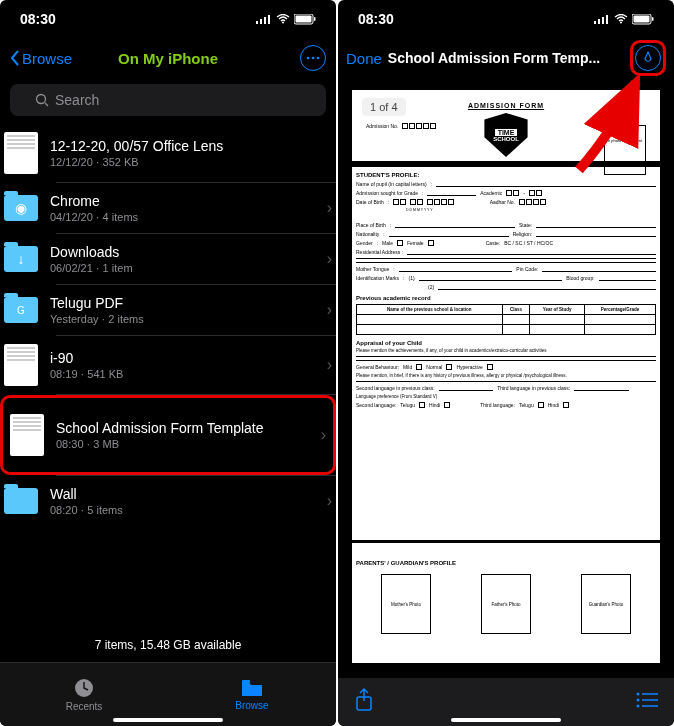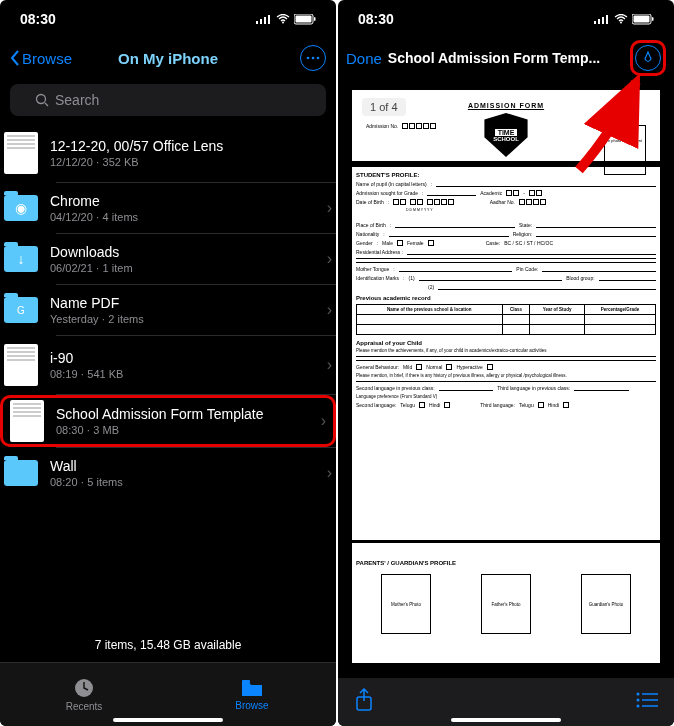--- a/index.html
+++ b/index.html
@@ -4,37 +4,37 @@
 <style>
   * { box-sizing: border-box; margin: 0; padding: 0; font-family: -apple-system, Helvetica, Arial, sans-serif; }
   body { background: #fff; width: 674px; height: 726px; overflow: hidden; }
   .wrap { display: flex; width: 674px; height: 726px; }
   .phone { width: 336px; height: 726px; background: #000; position: relative; border-radius: 6px; overflow: hidden; }
   .gap { width: 2px; background: #fff; }
   .status { height: 38px; display: flex; justify-content: space-between; align-items: center; padding: 0 20px; color: #fff; font-size: 14px; font-weight: 600; }
   .status .right { display: flex; gap: 4px; align-items: center; }
   .header { height: 40px; display: flex; align-items: center; padding: 0 10px; position: relative; }
   .back { color: #0a84ff; font-size: 15px; display: flex; align-items: center; gap: 2px; }
-  .htitle { position: absolute; left: 0; right: 0; text-align: center; color: #7dd3fc; font-weight: 600; font-size: 15px; }
+  .htitle { position: absolute; left: 0; right: 0; text-align: center; color: #84cc16; font-weight: 600; font-size: 15px; }
   .more-btn { margin-left: auto; width: 26px; height: 26px; border: 1.5px solid #0a84ff; border-radius: 50%; display: flex; align-items: center; justify-content: center; color: #0a84ff; font-size: 14px; z-index: 2; }
   .search { margin: 6px 10px; height: 32px; background: #1c1c1e; border-radius: 8px; display: flex; align-items: center; padding: 0 25px; color: #8e8e93; font-size: 14px; gap: 6px; }
   .list { margin-top: 8px; }
   .row { display: flex; align-items: center; padding: 8px 4px; gap: 12px; position: relative; }
   .row .info { flex: 1; }
   .row .title { color: #fff; font-size: 14px; }
   .row .sub { color: #8e8e93; font-size: 11px; margin-top: 2px; }
   .row .chev { color: #555; font-size: 16px; }
   .sep { border-bottom: 0.5px solid #2c2c2e; margin-left: 56px; }
   .icon-box { width: 34px; height: 34px; border-radius: 4px; display: flex; align-items: center; justify-content: center; flex-shrink: 0; }
   .folder { background: #5ac8fa; border-radius: 3px; width: 34px; height: 26px; position: relative; }
   .folder::before { content: ''; position: absolute; top: -4px; left: 0; width: 14px; height: 4px; background: #5ac8fa; border-radius: 2px 2px 0 0; }
   .folder-glyph { position: absolute; top: 50%; left: 50%; transform: translate(-50%,-50%); color: #fff; font-size: 14px; }
   .doc-thumb { width: 34px; height: 42px; background: #fff; border-radius: 2px; display: flex; flex-direction: column; padding: 3px; gap: 2px; }
   .doc-thumb .line { height: 2px; background: #ccc; }
-  .hl { border: 3px solid #e60000; border-radius: 10px; padding: 2px 7px; }
+  .hl { border: 3px solid #e60000; border-radius: 10px; padding: 16px 7px; }
   .footer { position: absolute; bottom: 0; left: 0; right: 0; }
   .footer-txt { text-align: center; color: #fff; font-size: 12px; padding: 10px 8px; }
   .tabbar { height: 64px; background: #141414; display: flex; border-top: 0.5px solid #2c2c2e; }
   .tab { flex: 1; display: flex; flex-direction: column; align-items: center; justify-content: center; gap: 2px; font-size: 10px; }
   .tab.inactive { color: #8e8e93; }
   .tab.active { color: #0a84ff; }
   .home-ind { position: absolute; bottom: 4px; left: 50%; transform: translateX(-50%); width: 110px; height: 4px; background: #fff; border-radius: 3px; }
   
   .r-header { height: 40px; display: flex; align-items: center; padding: 0 8px; gap: 6px; }
   .done { color: #0a84ff; font-size: 15px; }
@@ -157,21 +157,21 @@
         <span class="chev">›</span>
       </div>
         <div class="sep"></div>
       <div class="row">
         <div class="icon-box">
             <div class="folder">
               <span class="folder-glyph" style="font-size:10px">G</span>
             </div>
           </div>
         <div class="info">
-            <div class="title">Name PDF</div>
+            <div class="title">Telugu PDF</div>
             <div class="sub">Yesterday · 2 items</div>
           </div>
         <span class="chev">›</span>
       </div>
         <div class="sep"></div>
       <div class="row">
         <div class="doc-thumb">
             <div class="line"></div>
             <div class="line"></div>
             <div class="line"></div>

